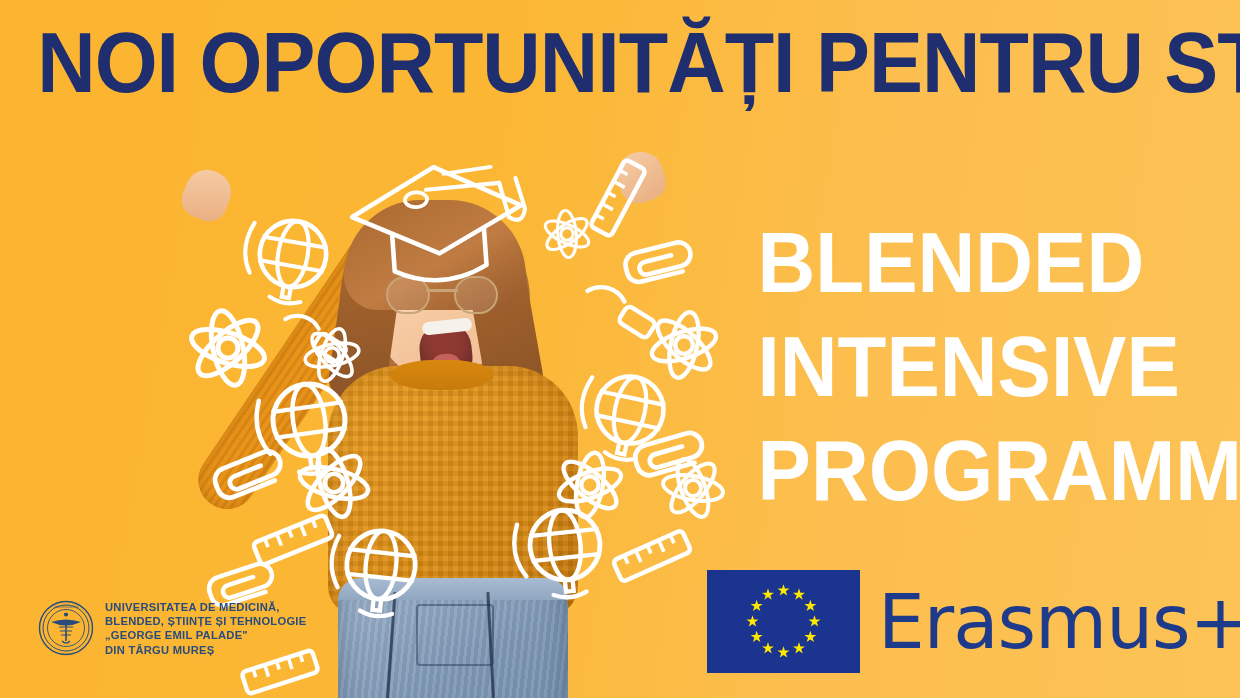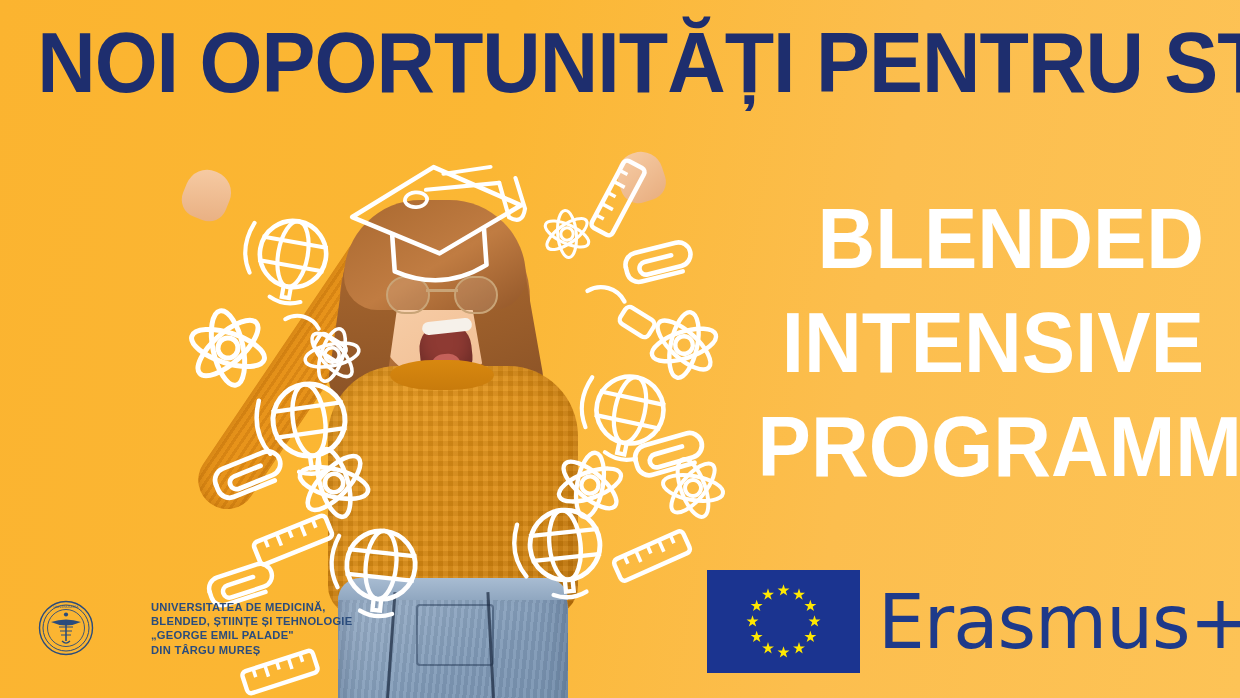--- a/index.html
+++ b/index.html
@@ -100,34 +100,34 @@
   .jeans-band{position:absolute;left:198px;top:470px;width:230px;height:22px;
     border-radius:22px 22px 0 0;background:linear-gradient(180deg,#A8BCD2,#90A7C0);}
   .jeans-pocket{position:absolute;left:276px;top:496px;width:74px;height:58px;
     border:2px solid rgba(30,50,80,.45);border-radius:4px;}
 
   
   .doodles{position:absolute;left:0;top:0;width:1240px;height:698px;pointer-events:none;}
 
   
   .right-text{
-    position:absolute;right:36px;top:186px;width:480px;text-align:right;
+    position:absolute;right:36px;top:210px;width:480px;
     color:#FFFFFF;
     font-family:"Liberation Sans Narrow","Liberation Sans",sans-serif;
     font-weight:bold;font-size:86px;line-height:104px;
     letter-spacing:0px;white-space:nowrap;
   }
   .right-text .ln{display:block;transform:scaleX(0.93);transform-origin:right center;}
 
   
   .uni{position:absolute;left:38px;top:600px;display:flex;align-items:center;gap:11px;}
   .seal{width:56px;height:56px;border-radius:50%;position:relative;flex:0 0 auto;}
   .uni-text{color:#2A4C7D;font-size:11.2px;line-height:14.2px;font-weight:bold;
     letter-spacing:.25px;}
-  .uni-text div{white-space:nowrap;margin-left:46px;}
+  .uni-text div{white-space:nowrap;}
 
   
   .erasmus{position:absolute;left:707px;top:570px;display:flex;align-items:center;gap:18px;}
   .eu-flag{width:153px;height:103px;background:#1B3490;position:relative;flex:0 0 auto;}
   .erasmus-word{color:#1E3A8A;font-size:74px;line-height:74px;font-weight:400;
     letter-spacing:-1px;font-family:"DejaVu Sans",sans-serif;}
 </style>
 </head>
 <body>
 

